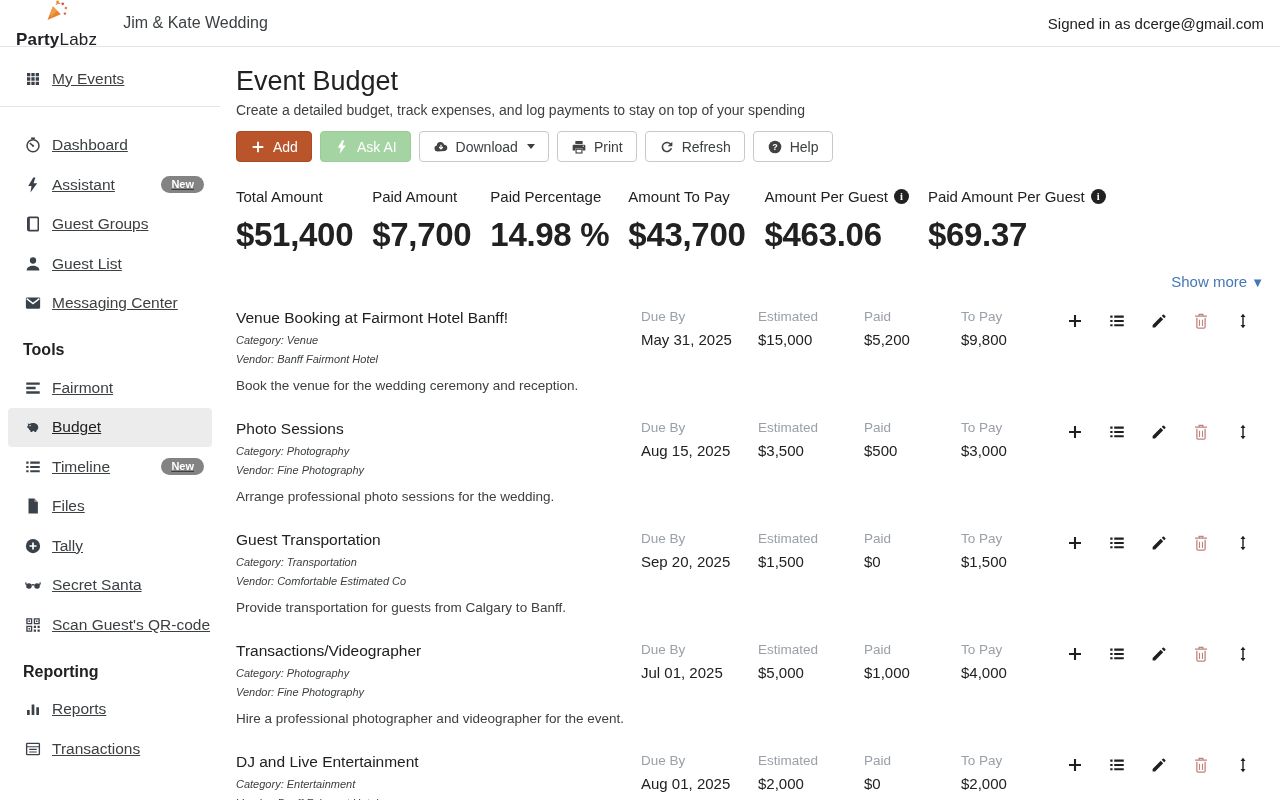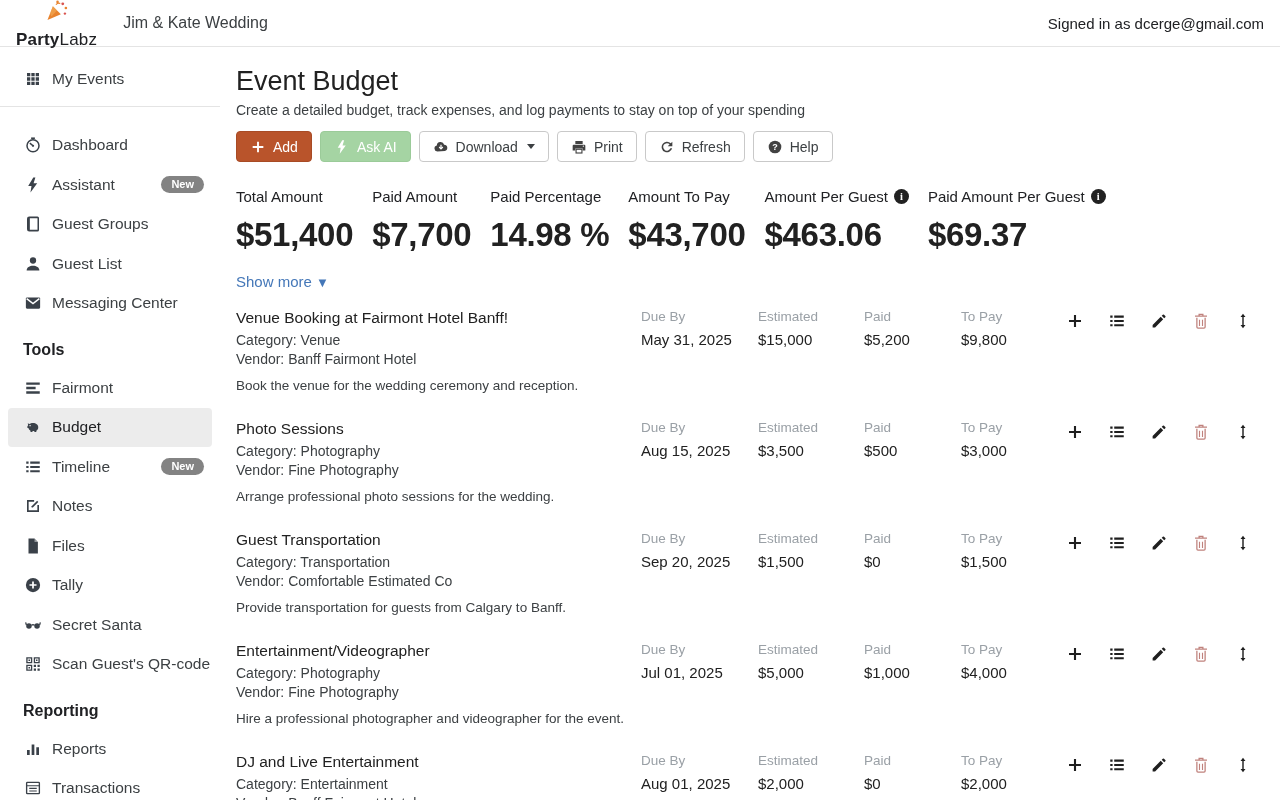--- a/index.html
+++ b/index.html
@@ -17,21 +17,21 @@
   .signed-in { margin-left:auto; font-size:15px; color:#202124; }
 
   
   .layout { display:flex; height:753px; }
   aside { flex:0 0 220px; width:220px; padding-top:12px; overflow:hidden; }
   main { flex:1; padding:10px 16px 0 16px; overflow:hidden; }
 
   
   .sb-item { height:39.5px; display:flex; align-items:center; gap:10px;
     margin:0 8px; padding:0 8px 0 16px; border-radius:4px; font-size:15.5px;
-    color:#3c4043; cursor:pointer; white-space:nowrap; }
+    color:#3c4043; cursor:pointer; white-space:nowrap;text-decoration:underline; }
   .sb-item.active { background:#ececec; color:#202124; }
   .sb-ic { flex:0 0 18px; width:18px; height:18px; color:#3a4149; display:flex; }
   .sb-ic svg { width:100%; height:100%; }
   .sb-badge { margin-left:auto; background:#838383; color:#fff; font-size:11px;
     font-weight:700; padding:3px 10px; border-radius:10px; line-height:1; }
   .sb-divider { height:1px; background:#e4e4e4; margin:7px 0 19px; }
   .sb-section { height:45px; display:flex; align-items:flex-end;
     padding:0 16px 9px 23px; font-size:16px; font-weight:700; color:#202124; }
 
   
@@ -57,30 +57,30 @@
   
   .stats { margin-top:26px; display:flex; gap:19px; }
   .stat-label { font-size:15px; color:#202124; display:flex; align-items:center; gap:6px; white-space:nowrap; }
   .stat-value { font-size:33px; font-weight:700; color:#212121; margin-top:11px;
     letter-spacing:-.3px; white-space:nowrap; }
   .info-ic { width:15px; height:15px; border-radius:50%; background:#212121;
     color:#fff; font-size:10.5px; font-weight:700; display:inline-flex;
     align-items:center; justify-content:center; font-family:"Liberation Serif", serif; }
 
   
-  .show-more { margin-top:19px; text-align:left; color:#4477b8; font-size:15px;
+  .show-more { margin-top:19px; text-align:right; color:#4477b8; font-size:15px;
     cursor:pointer; }
   .show-more .tri { font-size:13px; margin-left:4px; }
 
   
   .items { margin-top:19px; }
   .row { display:flex; height:111px; align-items:flex-start; }
   .row-left { width:405px; padding-right:12px; }
   .row-title { font-size:15.5px; color:#212121; margin-bottom:4px; }
-  .row-meta { font-size:14px; color:#3c4043; line-height:19px; }
+  .row-meta { font-size:11px; color:#3c4043; line-height:19px;font-style:italic; }
   .row-desc { font-size:13.5px; color:#3c4043; margin-top:9px; }
   .col { padding-right:8px; }
   .col-due { width:117px; } .col-est { width:106px; }
   .col-paid { width:97px; } .col-topay { width:85px; }
   .col-label { font-size:13.5px; color:#9aa0a6; margin-bottom:7px; }
   .col-value { font-size:15px; color:#212121; }
   .row-actions { margin-left:auto; display:flex; gap:24px; padding:3px 12px 0 0; }
   .act { width:18px; height:18px; border:none; background:none; padding:0;
     color:#1f1f1f; cursor:pointer; display:flex; }
   .act svg { width:100%; height:100%; }
@@ -184,29 +184,20 @@
         <span>Budget</span>
       </div>
       <div class="sb-item">
         <span class="sb-ic">
           <svg viewBox="0 0 24 24">
             <path fill="currentColor" d="M3 4.8h3.1v2.7H3zM3 10.6h3.1v2.7H3zM3 16.4h3.1v2.7H3zM8.3 4.8H21v2.7H8.3zM8.3 10.6H21v2.7H8.3zM8.3 16.4H21v2.7H8.3z"></path>
           </svg>
         </span>
         <span>Timeline</span>
         <span class="sb-badge">New</span>
-      </div>
-      <div class="sb-item">
-        <span class="sb-ic">
-          <svg viewBox="0 0 24 24">
-            <path fill="currentColor" d="M4 4h9.5v2.2H6.2v11.6h11.6v-7.3H20V20H4z"></path>
-            <path fill="currentColor" d="M10.2 12.4 L17.5 5.1 l1.6 1.6 -7.3 7.3 h-1.6 z"></path>
-          </svg>
-        </span>
-        <span>Notes</span>
       </div>
       <div class="sb-item">
         <span class="sb-ic">
           <svg viewBox="0 0 24 24">
             <path fill="currentColor" d="M6 2h8l4.5 4.5V22H6z"></path>
             <path fill="#fff" opacity=".45" d="M14 2v4.5h4.5z"></path>
           </svg>
         </span>
         <span>Files</span>
       </div>
@@ -531,21 +522,21 @@
             </button>
             <button class="act">
               <svg viewBox="0 0 24 24">
                 <path fill="currentColor" d="M12 2.2 15.3 6.8H8.7zM12 21.8 8.7 17.2h6.6zM11.05 6h1.9v12h-1.9z"></path>
               </svg>
             </button>
           </div>
         </div>
         <div class="row">
           <div class="row-left">
-            <div class="row-title">Entertainment/Videographer</div>
+            <div class="row-title">Transactions/Videographer</div>
             <div class="row-meta">Category: Photography</div>
             <div class="row-meta">Vendor: Fine Photography</div>
             <div class="row-desc">Hire a professional photographer and videographer for the event.</div>
           </div>
           <div class="col col-due">
             <div class="col-label">Due By</div>
             <div class="col-value">Jul 01, 2025</div>
           </div>
           <div class="col col-est">
             <div class="col-label">Estimated</div>

